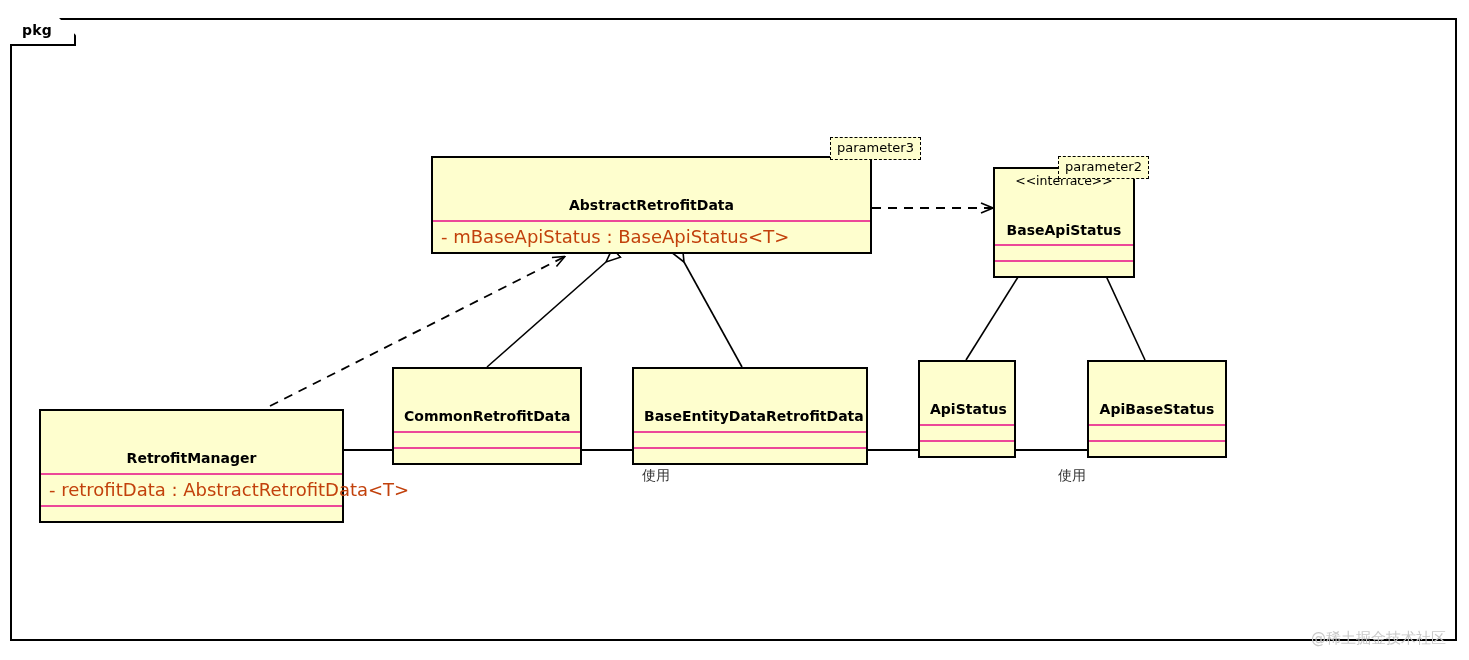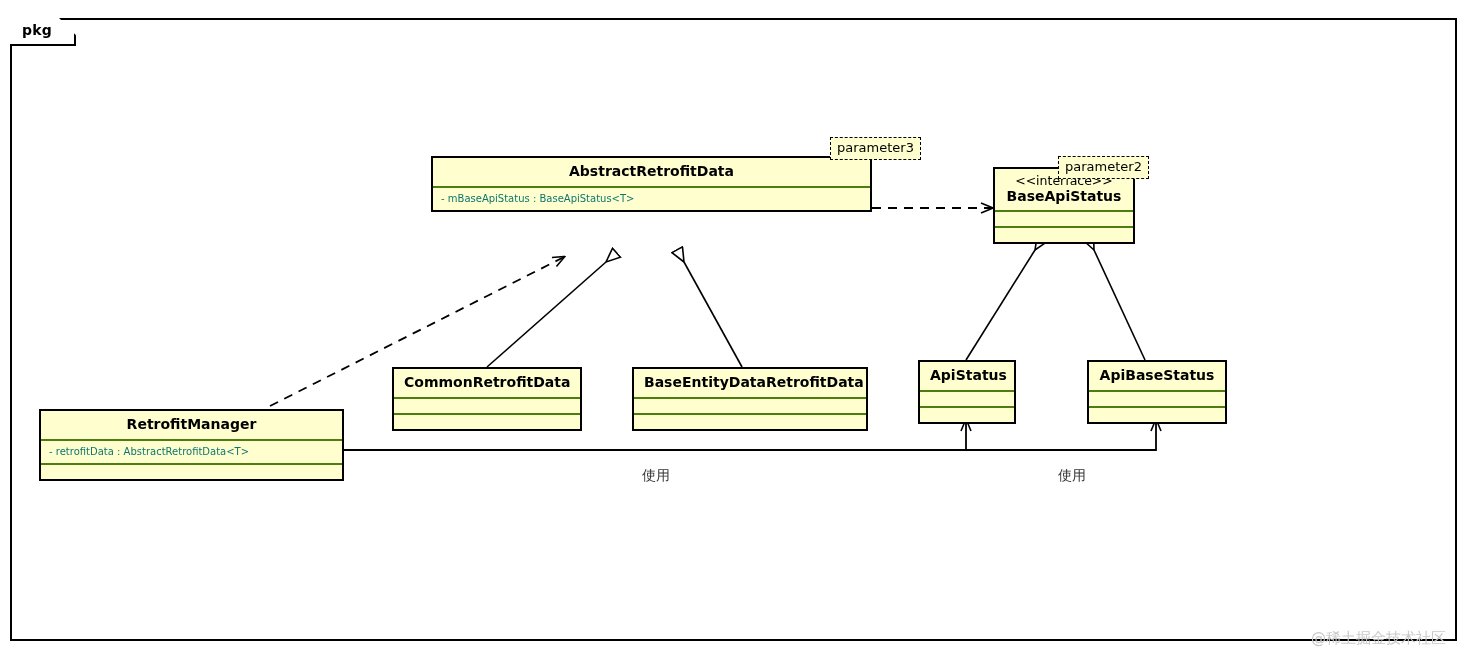--- a/index.html
+++ b/index.html
@@ -72,33 +72,34 @@
     z-index: 5;
   }
   .uml-title {
     text-align: center;
     font-weight: bold;
     font-size: 14px;
     color: #000000;
     padding: 6px 10px 7px 10px;
     line-height: 1.05;
     white-space: nowrap;
+    margin-top: 34px;
   }
   .uml-stereotype {
     text-align: center;
     font-size: 12.5px;
     color: #000000;
     font-weight: normal;
     padding-top: 5px;
     line-height: 1.1;
   }
   .uml-compartment {
-    border-top: 2px solid #4d7c0f;
-    font-size: 10px;
-    color: #0f766e;
+    border-top: 2px solid #ec4899;
+    font-size: 18px;
+    color: #c2410c;
     padding: 5px 8px 6px 8px;
     white-space: nowrap;
     line-height: 1.1;
   }
   .uml-compartment.empty {
     height: 14px;
     padding: 0;
   }
 
   

